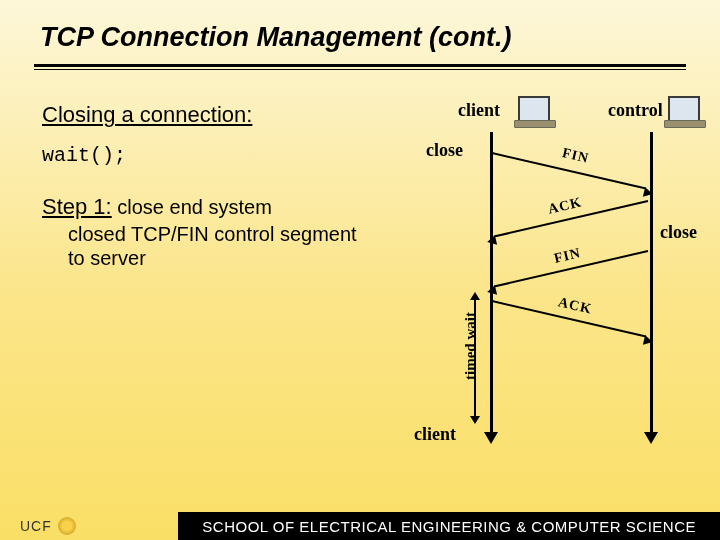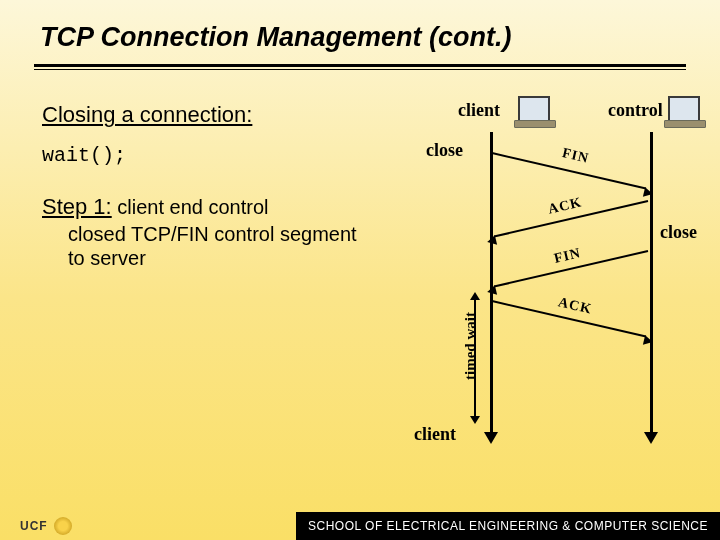--- a/index.html
+++ b/index.html
@@ -26,41 +26,41 @@
   .arrow-txt{position:absolute;font-size:14px;letter-spacing:1px}
   .close-lbl{position:absolute;font-size:18px}
   .tw{position:absolute;font-size:15px;transform:rotate(-90deg);transform-origin:left top;text-align:center}
   .tw-line{position:absolute;width:2px;background:#000}
   .tw-cap{position:absolute;width:0;height:0;border-left:5px solid transparent;border-right:5px solid transparent}
   .pc{position:absolute;width:28px;height:24px;border:2px solid #3a3a3a;background:#dde6ee}
   .pc::after{content:"";position:absolute;left:-6px;top:22px;width:40px;height:6px;background:#9a8f6e;border:1px solid #6a6a5a;border-radius:1px}
 
   
   .footer{position:absolute;left:0;bottom:0;width:720px;height:28px;display:flex;align-items:center}
-  .ucf{font-weight:bold;font-size:12px;color:#333;margin-left:20px;letter-spacing:1px}
+  .ucf{font-weight:normal;font-size:14px;color:#333;margin-left:20px;letter-spacing:1px}
   .ucf-dot{display:inline-block;width:18px;height:18px;border-radius:50%;background:radial-gradient(circle,#f9d24a 35%,#caa020 80%);vertical-align:-3px;margin:0 6px}
   .tagline{font-size:12px;color:#555;letter-spacing:1px}
-  .school{position:absolute;right:0;bottom:0;height:28px;background:#000;color:#fff;font-size:12px;letter-spacing:0.5px;display:flex;align-items:center;padding:0 12px}
+  .school{position:absolute;right:0;bottom:0;height:28px;background:#000;color:#fff;font-size:15px;letter-spacing:0.5px;display:flex;align-items:center;padding:0 24px}
 </style>
 </head>
 <body>
 
 <div class="slide">
 
   <div class="title">TCP Connection Management (cont.)</div>
   <div class="hr-outer">
     <div class="hr1"></div>
       <div class="hr2"></div>
   </div>
 
   <div class="subhead" style="left:42px;top:102px">Closing a connection:</div>
   <div class="body code" style="left:42px;top:144px;font-size:20px">wait();</div>
 
   <div class="body" style="left:42px;top:194px;width:320px">
-    <span class="step-u">Step 1:</span><span class="step-rest"> client end control</span>
+    <span class="step-u">Step 1:</span><span class="step-rest"> close end system</span>
     <div class="step-body">closed TCP/FIN control segment to server</div>
   </div>
 
 
   <div class="diag">
     <div class="lbl comic" style="left:38px;top:0">client</div>
     <div class="lbl comic" style="left:188px;top:0">control</div>
     <div class="pc" style="left:98px;top:-4px"></div>
     <div class="pc" style="left:248px;top:-4px"></div>
 

